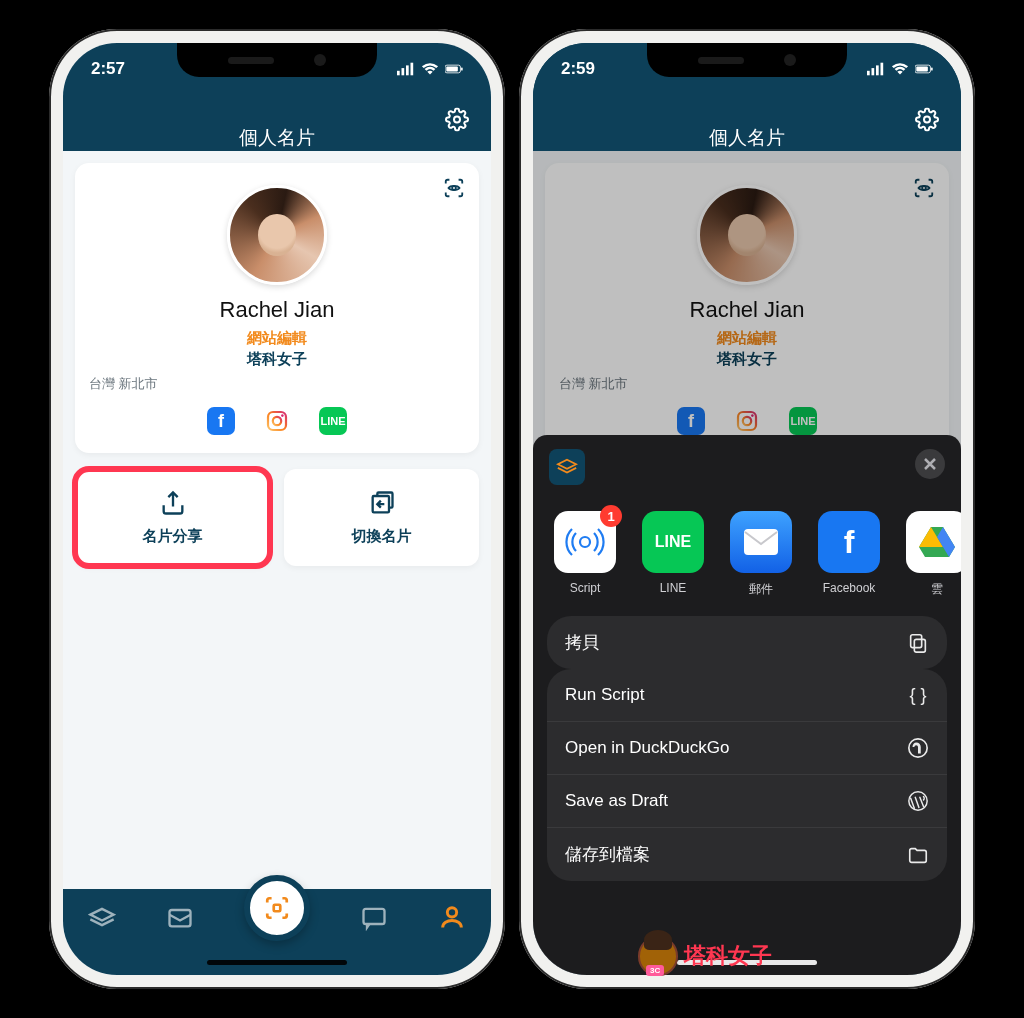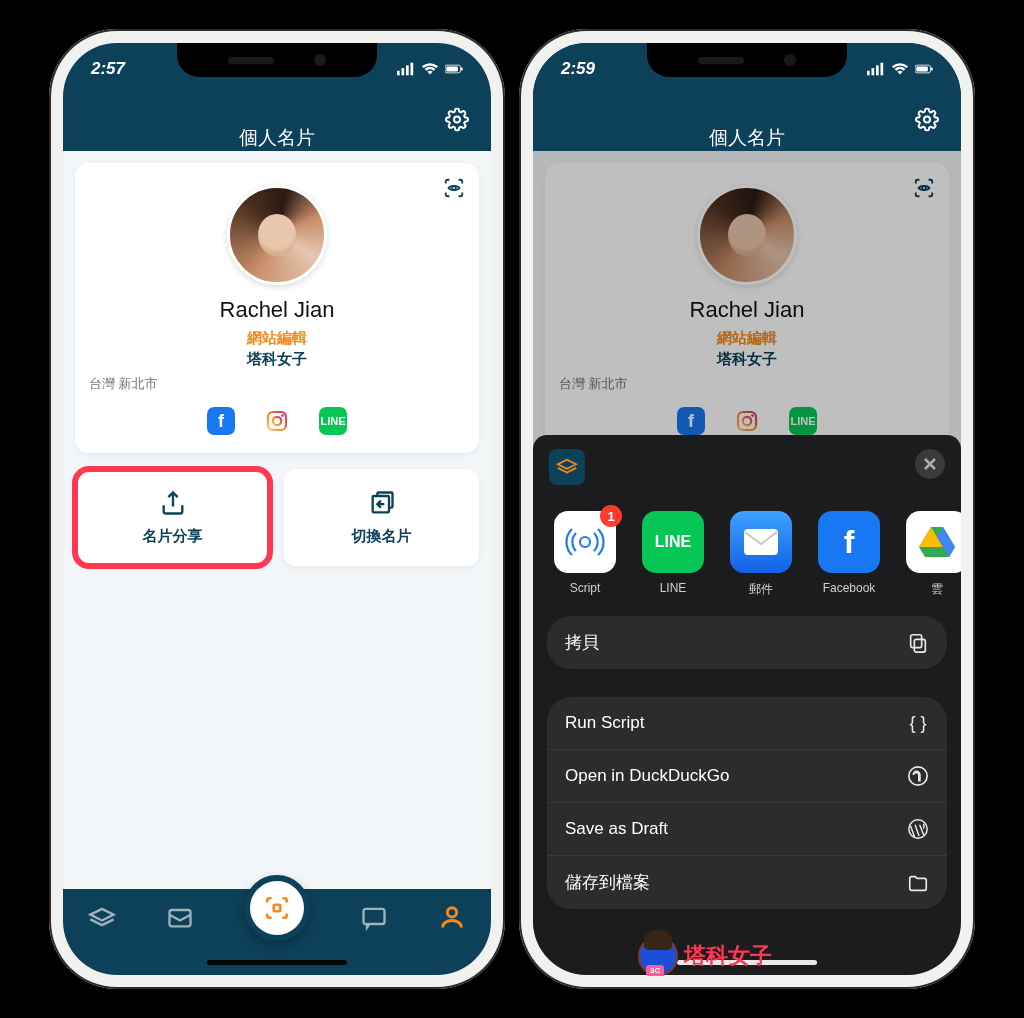--- a/index.html
+++ b/index.html
@@ -44,21 +44,21 @@
     position:absolute;top:0;left:50%;transform:translateX(-50%);
     width:200px;height:34px;background:#000;border-radius:0 0 22px 22px;
     z-index:50;display:flex;align-items:center;justify-content:center;gap:40px;
   }
   .notch::before{content:"";width:46px;height:7px;background:#1a1a1a;border-radius:4px;}
   .notch::after{content:"";width:12px;height:12px;background:#1a1a1a;border-radius:50%;}
   
   .statusbar{
     height:50px;display:flex;align-items:center;justify-content:space-between;
     padding:1px 28px 0;color:#fff;font-weight:600;font-size:17px;
-    background:var(--brand-navy);position:relative;z-index:40;font-style:italic;
+    background:var(--brand-navy);position:relative;z-index:40;
   }
   .sb-icons{display:flex;gap:6px;align-items:center;}
   .sb-icons svg{width:18px;height:14px;}
   
   .appheader{
     height:58px;background:var(--brand-navy);display:flex;align-items:flex-end;justify-content:center;
     position:relative;color:#fff;font-size:19px;font-weight:500;
   }
   .appheader .gear{position:absolute;right:22px;top:50%;transform:translateY(-50%);}
   
@@ -113,31 +113,31 @@
   }
   .sheet-hd{display:flex;align-items:center;padding:14px 16px;position:relative;}
   .sheet-appicon{width:36px;height:36px;border-radius:8px;background:linear-gradient(160deg,#0d4059,#0d4059);display:flex;align-items:center;justify-content:center;}
   .sheet-close{position:absolute;right:16px;top:14px;width:30px;height:30px;border-radius:50%;background:#3a3a3c;display:flex;align-items:center;justify-content:center;}
   .share-row{display:flex;gap:20px;padding:12px 18px 18px;overflow:hidden;}
   .share-item{display:flex;flex-direction:column;align-items:center;gap:8px;width:68px;flex-shrink:0;}
   .share-ic{width:62px;height:62px;border-radius:14px;position:relative;display:flex;align-items:center;justify-content:center;font-size:32px;font-weight:700;color:#fff;}
   .share-lbl{font-size:12px;color:#d0d0d4;white-space:nowrap;}
   .badge{position:absolute;top:-6px;right:-6px;width:22px;height:22px;border-radius:50%;background:#ff3b30;color:#fff;font-size:13px;display:flex;align-items:center;justify-content:center;font-weight:700;}
   .actions{padding:0 14px;}
-  .act-group{background:var(--sheet-row);border-radius:24px;margin-bottom:28px;overflow:hidden;}
+  .act-group{background:var(--sheet-row);border-radius:24px;margin-bottom:0;overflow:hidden;}
   .act-row{display:flex;align-items:center;justify-content:space-between;padding:15px 18px;font-size:17px;border-bottom:1px solid #3a3a3c;}
   .act-row:last-child{border-bottom:none;}
   .act-row svg,.act-row .glyph{width:22px;height:22px;opacity:.9;flex-shrink:0;}
   .glyph{font-size:18px;display:flex;align-items:center;justify-content:center;}
   
   .watermark{
     position:absolute;right:252px;bottom:42px;z-index:100;display:flex;align-items:center;gap:6px;
     color:#ff3751;font-weight:800;font-size:22px;
   }
-  .watermark .face{width:40px;height:40px;border-radius:50% 50% 48% 48%;background:#1d4ed8;position:relative;border:2px solid #7a3b2a;}
+  .watermark .face{width:40px;height:40px;border-radius:50% 50% 48% 48%;background:#a16207;position:relative;border:2px solid #7a3b2a;}
   .watermark .face::before{content:"";position:absolute;top:-8px;left:4px;right:4px;height:20px;background:#3a2416;border-radius:50% 50% 20% 20%;}
   .watermark .tag{position:absolute;bottom:-2px;left:6px;font-size:8px;background:#ff5a9a;color:#fff;padding:1px 4px;border-radius:3px;}
 </style>
 </head>
 <body>
 
 <div class="stage">
 
   <div class="phone">
     <div class="screen light-body">

